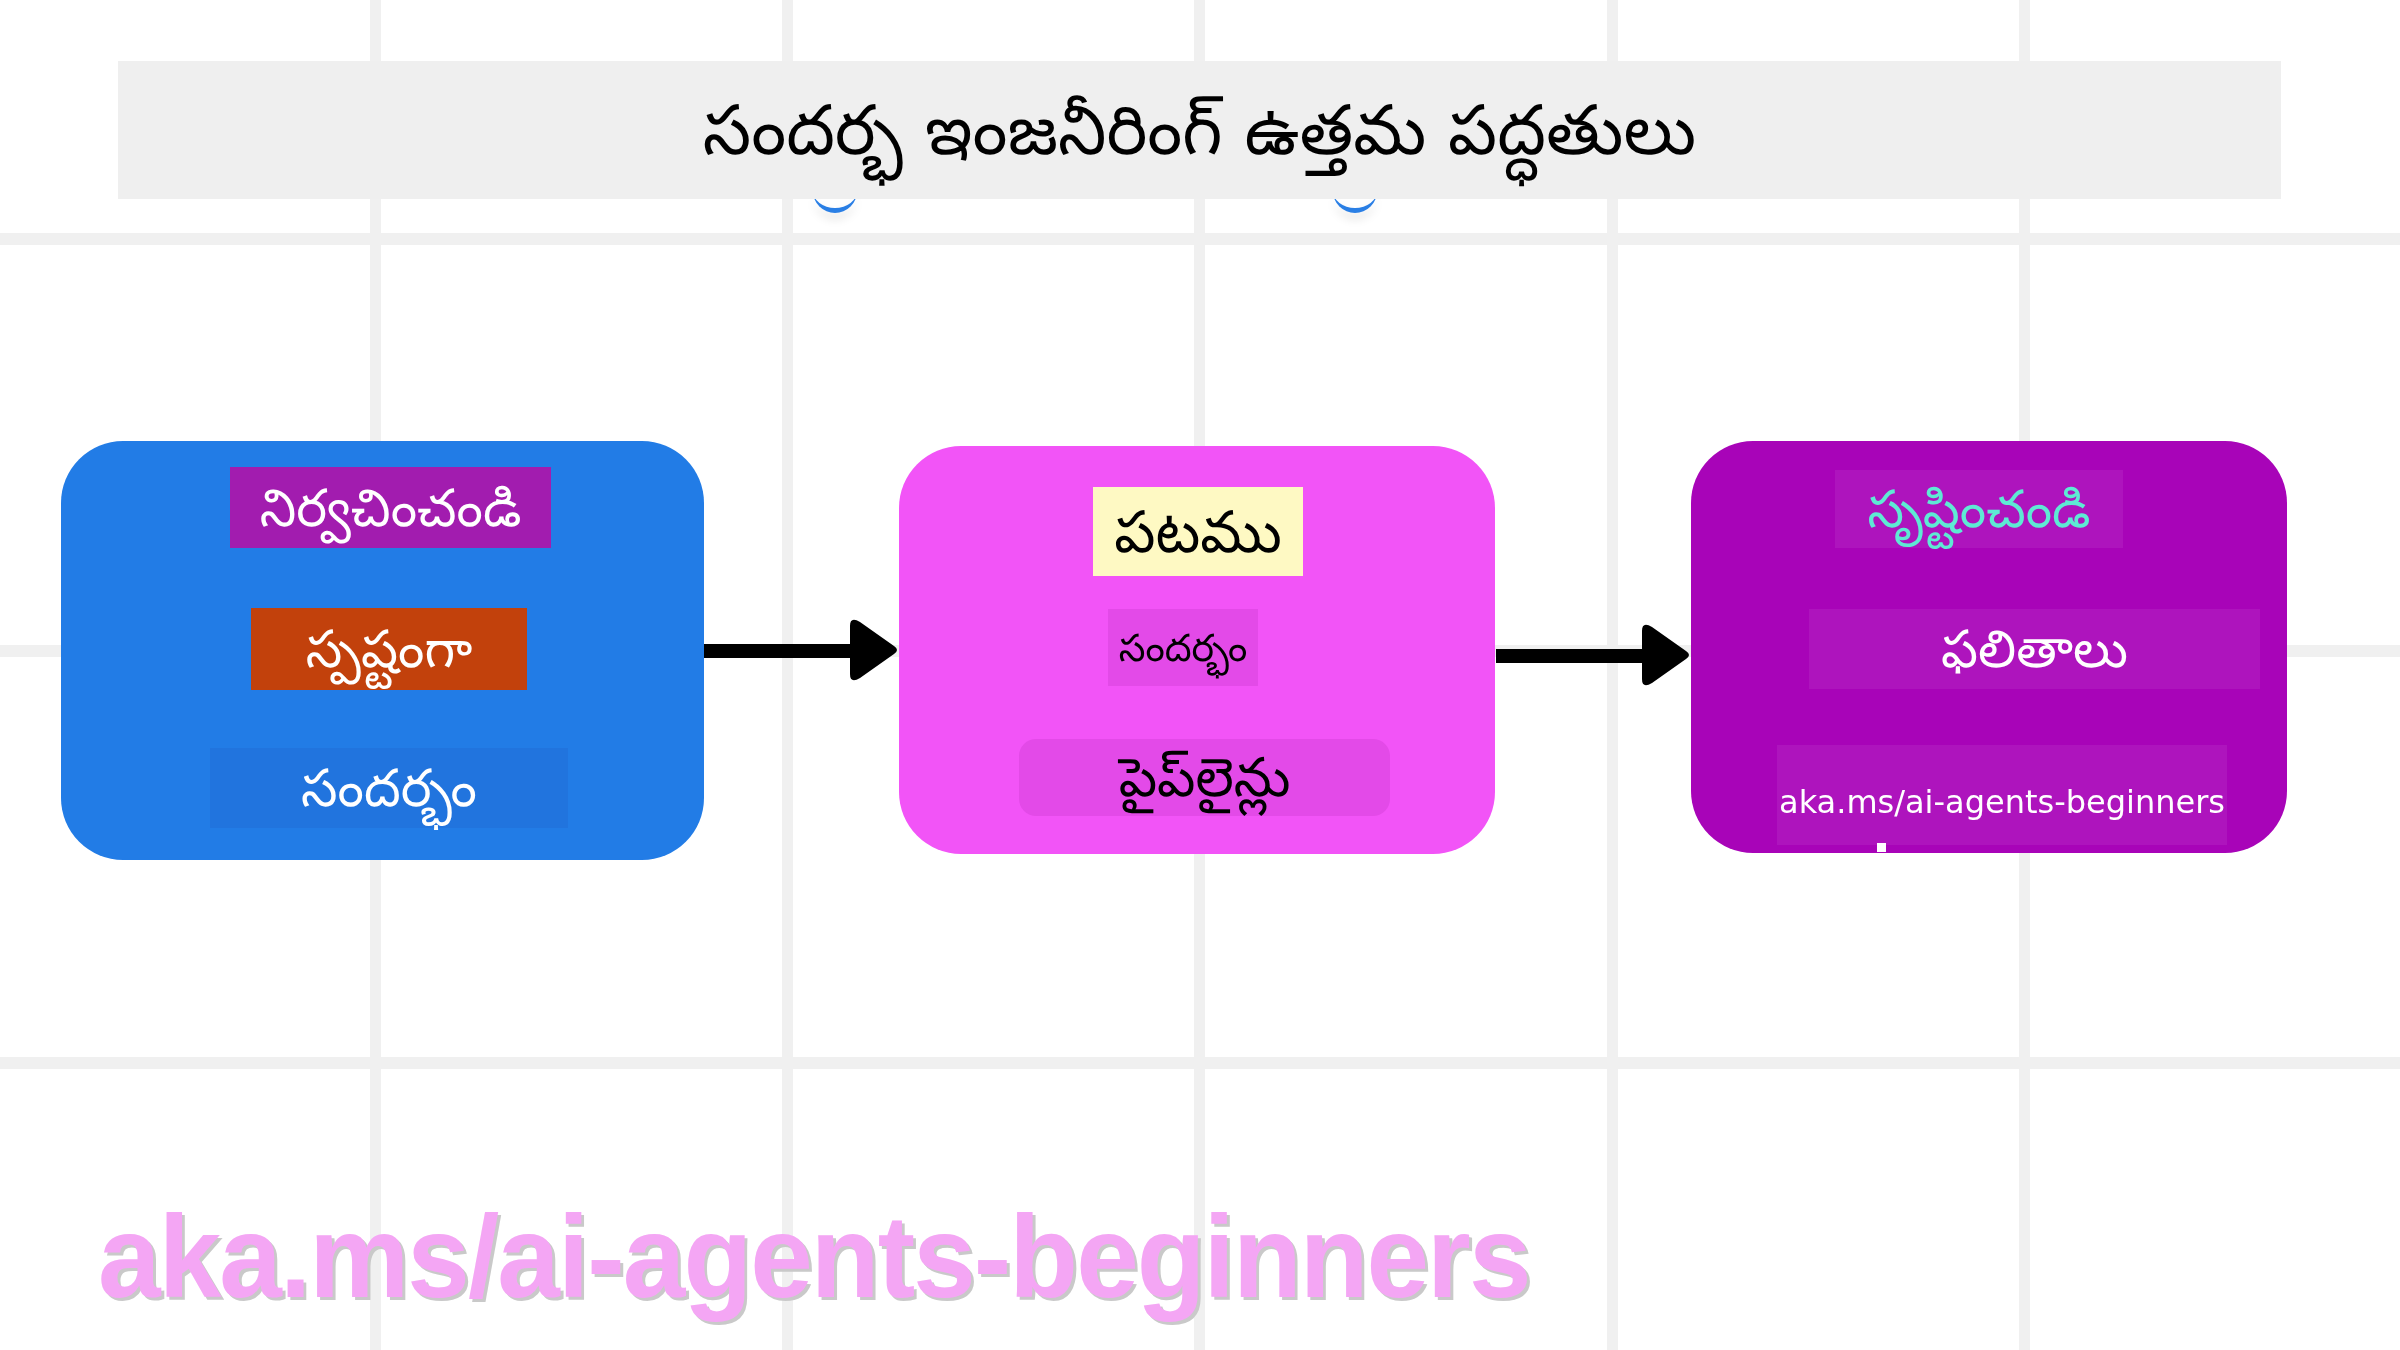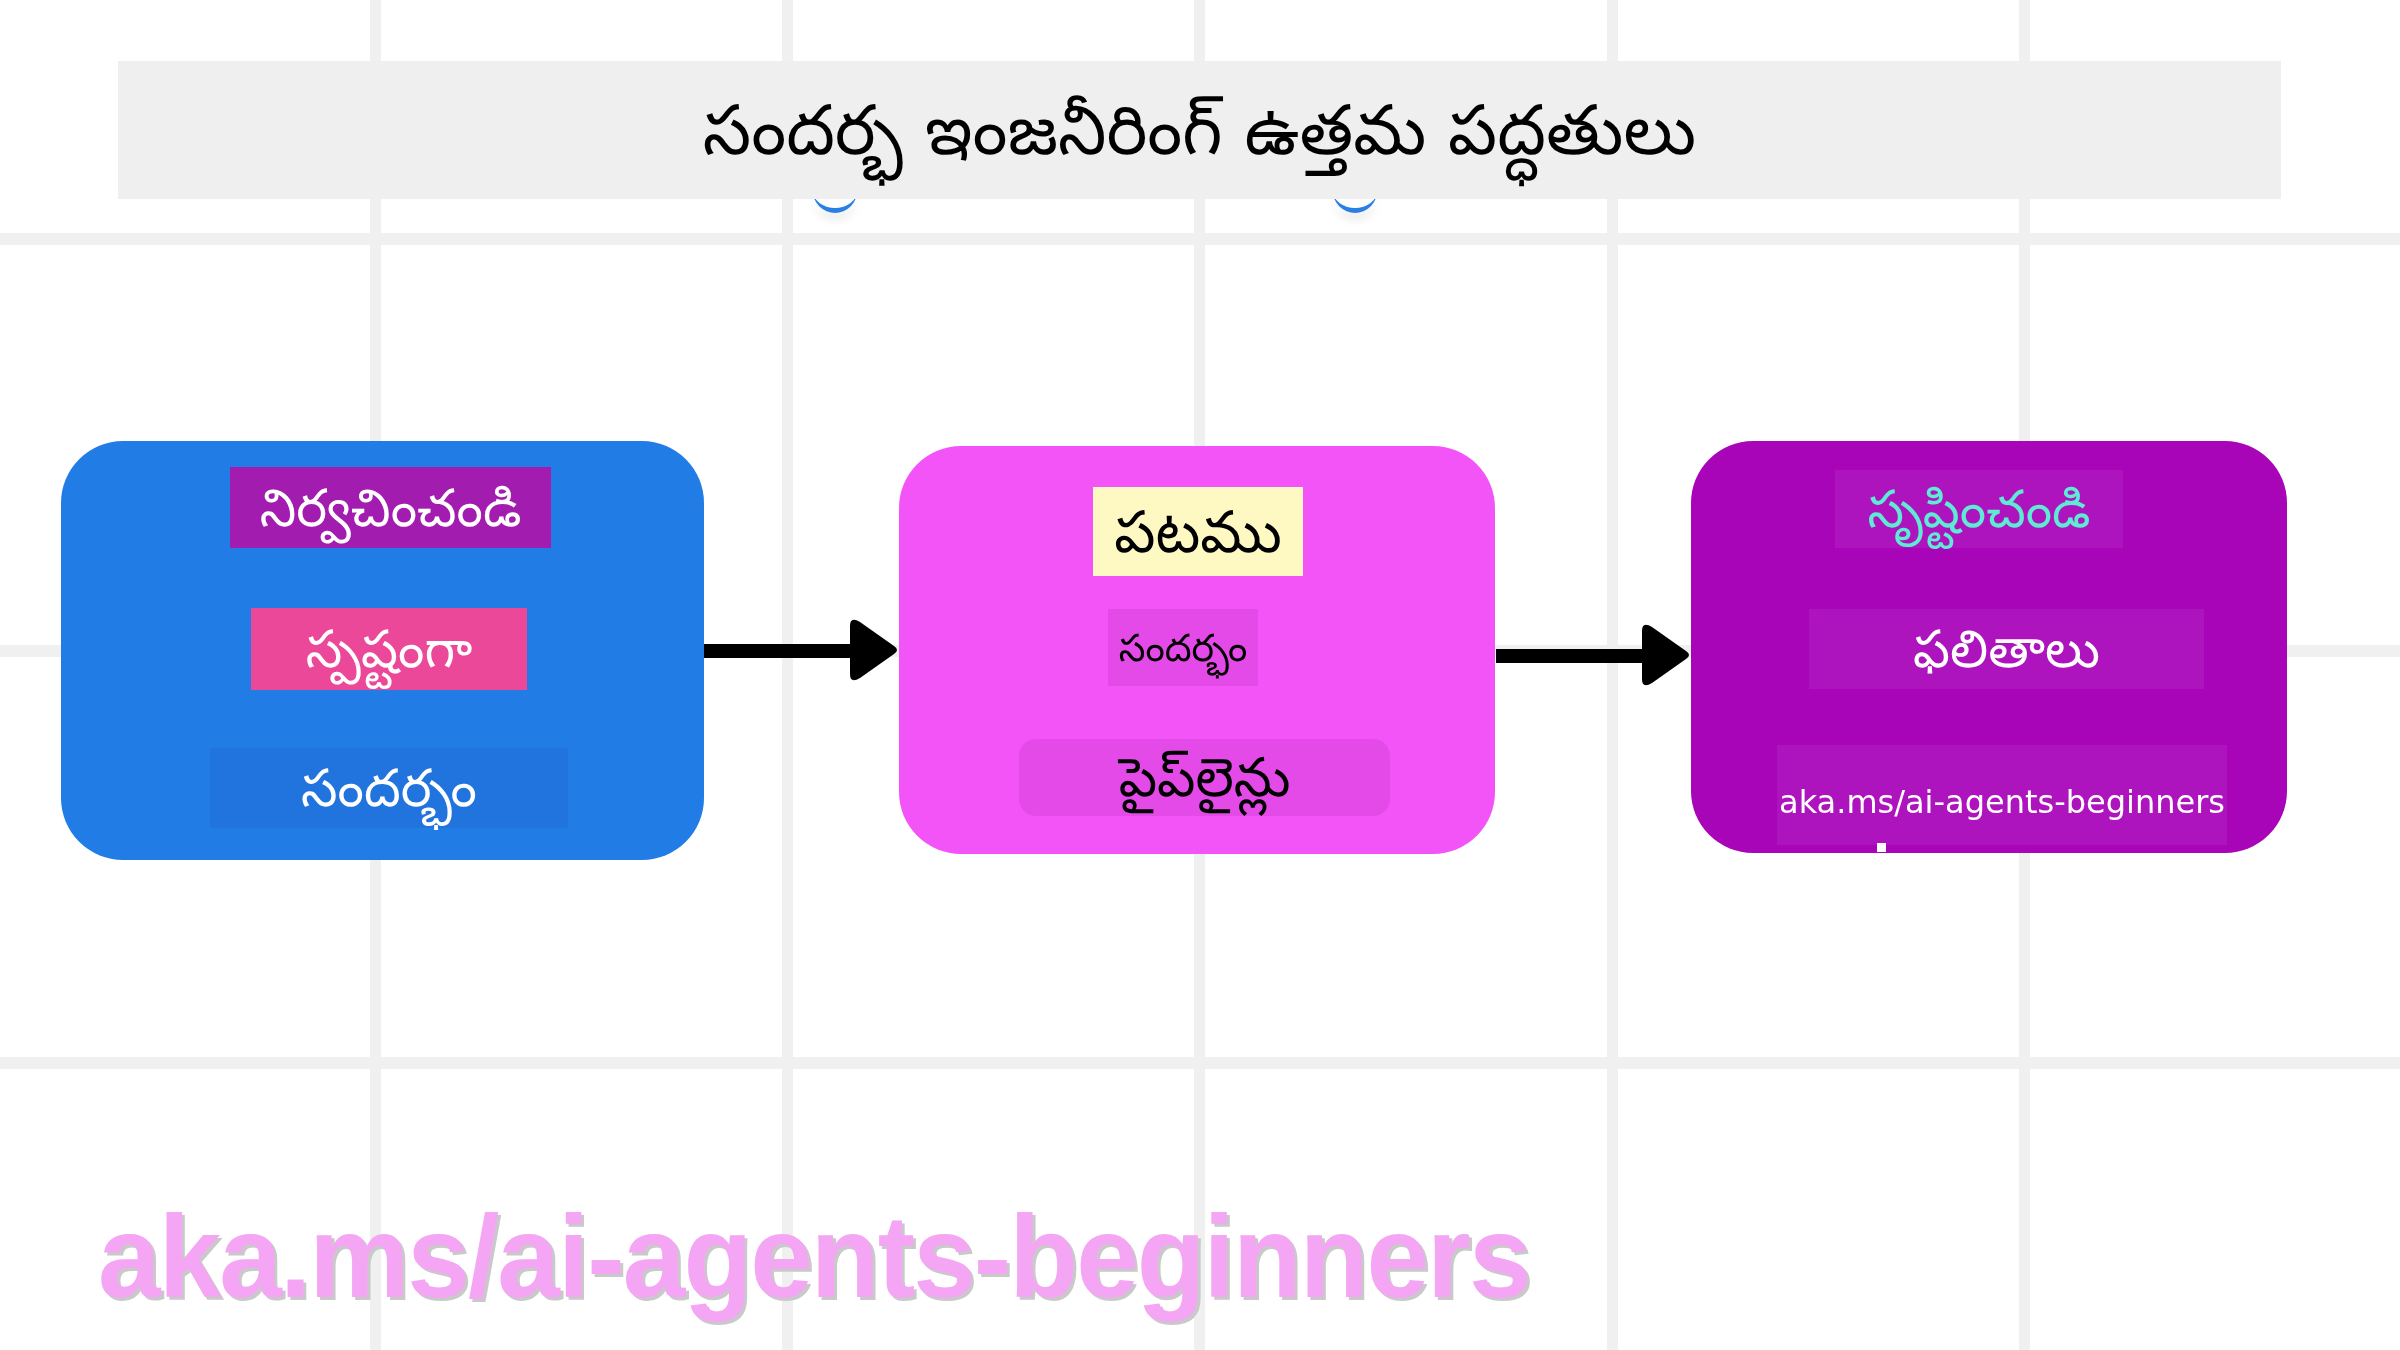--- a/index.html
+++ b/index.html
@@ -53,21 +53,21 @@
 <div class="blob" style="left:1333px"></div>
 
 <div class="title-banner">
   <span class="title-text">సందర్భ ఇంజనీరింగ్ ఉత్తమ పద్ధతులు</span>
 </div>
 
 <div class="box" style="left:61px; top:441px; width:643px; height:419px; background:#227ce6;"></div>
 <div class="label" style="left:230px; top:467px; width:321px; height:81px; background:#a21caf; color:#fff; font-size:52px;">
   <span>నిర్వచించండి</span>
 </div>
-<div class="label" style="left:251px; top:608px; width:276px; height:82px; background:#ec4899; color:#fff; font-size:52px;">
+<div class="label" style="left:251px; top:608px; width:276px; height:82px; background:#c2410c; color:#fff; font-size:52px;">
   <span>స్పష్టంగా</span>
 </div>
 <div class="label" style="left:210px; top:748px; width:358px; height:80px; background:#2174de; color:#fff; font-size:52px;">
   <span>సందర్భం</span>
 </div>
 
 <svg class="arrow" style="left:704px; top:618px;" width="196" height="64" viewBox="0 0 196 64">
   <rect x="0" y="26" width="150" height="14" fill="#000"></rect>
   <path d="M146 8 Q146 -2 156 4 L190 28 Q196 32 190 36 L156 60 Q146 66 146 56 Z" fill="#000"></path>
 </svg>
@@ -85,21 +85,21 @@
 
 <svg class="arrow" style="left:1496px; top:623px;" width="196" height="64" viewBox="0 0 196 64">
   <rect x="0" y="26" width="150" height="14" fill="#000"></rect>
   <path d="M146 8 Q146 -2 156 4 L190 28 Q196 32 190 36 L156 60 Q146 66 146 56 Z" fill="#000"></path>
 </svg>
 
 <div class="box" style="left:1691px; top:441px; width:596px; height:412px; background:#a804b8;"></div>
 <div class="label" style="left:1835px; top:470px; width:288px; height:78px; background:#ae14bd; color:#5eead4; font-size:52px;">
   <span>సృష్టించండి</span>
 </div>
-<div class="label" style="left:1809px; top:609px; width:395px; height:80px; background:#ae14bd; color:#fff; font-size:52px;">
+<div class="label" style="left:1809px; top:609px; width:451px; height:80px; background:#ae14bd; color:#fff; font-size:52px;">
   <span>ఫలితాలు</span>
 </div>
 <div class="label" style="left:1777px; top:745px; width:450px; height:100px; background:#ae14bd; color:#fff; font-size:32px; font-family:'DejaVu Sans', sans-serif; padding-top:14px; box-sizing:border-box;">
   <span>aka.ms/ai-agents-beginners</span>
 </div>
 <div class="artifact" style="left:1877px; top:843px; width:9px; height:9px;"></div>
 
 <div class="bottom-url">aka.ms/ai-agents-beginners</div>
 
 </body></html>

